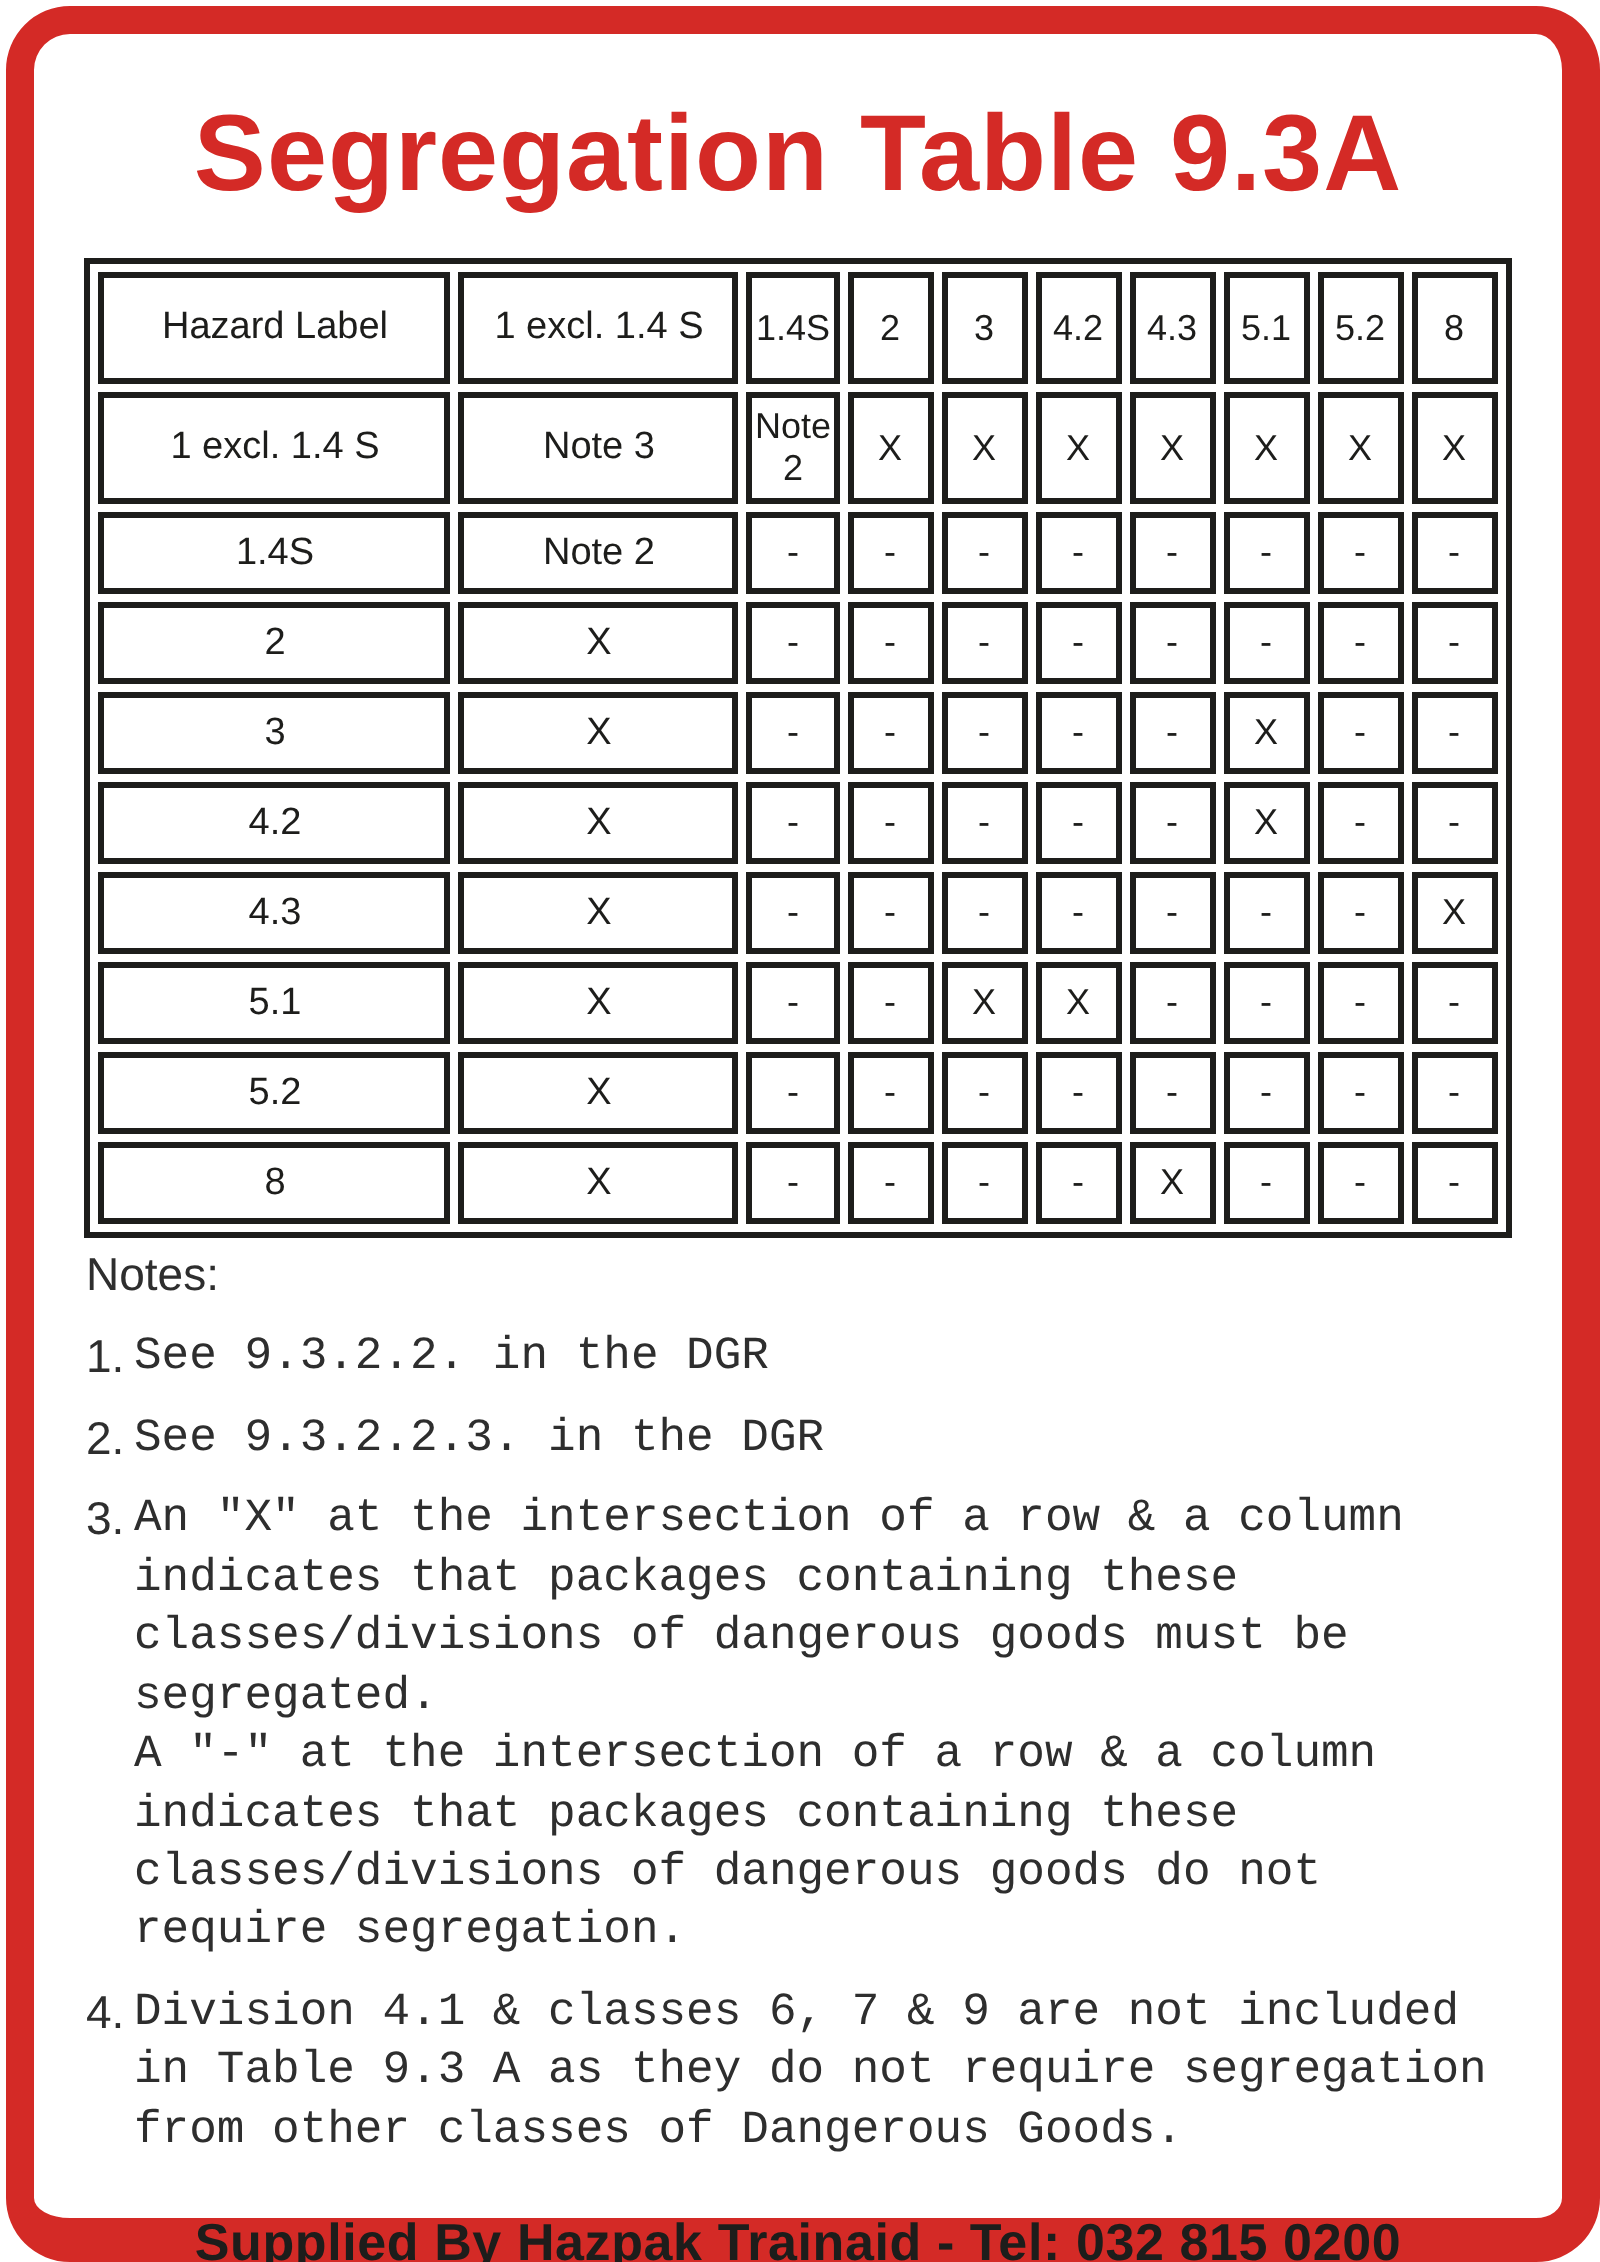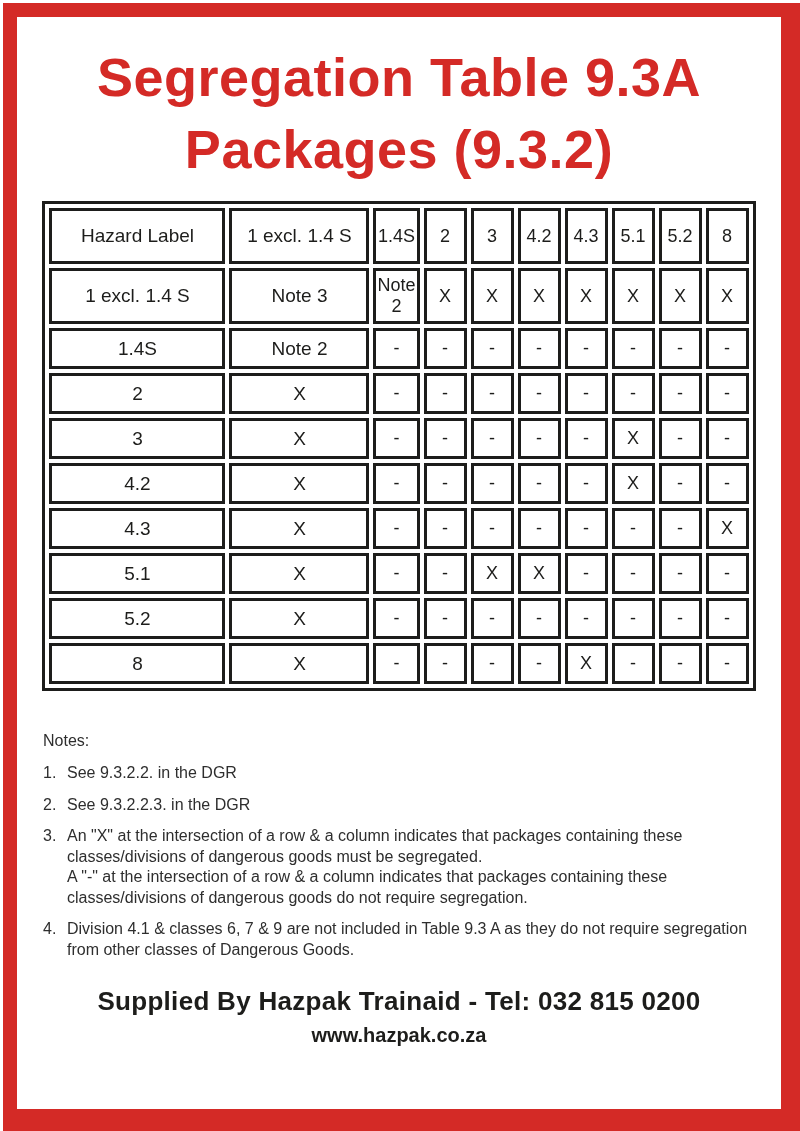--- a/index.html
+++ b/index.html
@@ -13,20 +13,21 @@
     background: #ffffff;
     font-family: "Liberation Sans", sans-serif;
     overflow: hidden;
   }
   .page {
     position: absolute;
     top: 3px; left: 3px; right: 0; bottom: 0;
     border-style: solid;
     border-color: var(--accent);
     border-width: 14px 19px 22px 14px;
+    border-radius: 32px;
   }
   .content { width: 100%; height: 100%; }
 
   
   .title {
     margin-top: 24px;
     text-align: center;
     color: var(--accent);
     font-weight: bold;
     font-size: 54px;
@@ -58,49 +59,48 @@
     overflow: hidden;
   }
   table.seg thead th { height: 56px; }
   table.seg tr.tall td { height: 56px; }
   table.seg tbody td { height: 41px; }
   table.seg .small-cell { font-size: 18px; }
 
   
   .notes {
     width: 712px;
-    margin: 40px auto 0;
+    margin: 4px auto 0;
     color: var(--text);
-    font-size: 16px;
+    font-size: 23px;
     line-height: 1.28;
   }
   .notes-heading { margin-bottom: 12px; }
   .note { display: flex; margin-bottom: 11px; }
   .note-num { flex: 0 0 24px; }
   .note-body { flex: 1; }
-  .note-body p { margin: 0; }
+  .note-body p { margin: 0; font-family: Liberation Mono, monospace; }
 
   
   .footer {
     text-align: center;
     margin-top: 26px;
     color: var(--ink);
   }
   .footer-line1 { font-size: 26px; font-weight: bold; letter-spacing: 0.3px; }
   .footer-line2 { font-size: 20px; font-weight: bold; margin-top: 7px; }
 </style>
 </head>
 <body>
 
 <div class="page">
   <div class="content">
 
     <h1 class="title" id="title">
         <div>Segregation Table 9.3A</div>
-        <div>Packages (9.3.2)</div>
       </h1>
 
     <table class="seg">
       <colgroup id="cols">
           <col class="c-label">
           <col class="c-wide">
           <col class="c-small">
           <col class="c-small">
           <col class="c-small">
           <col class="c-small">

